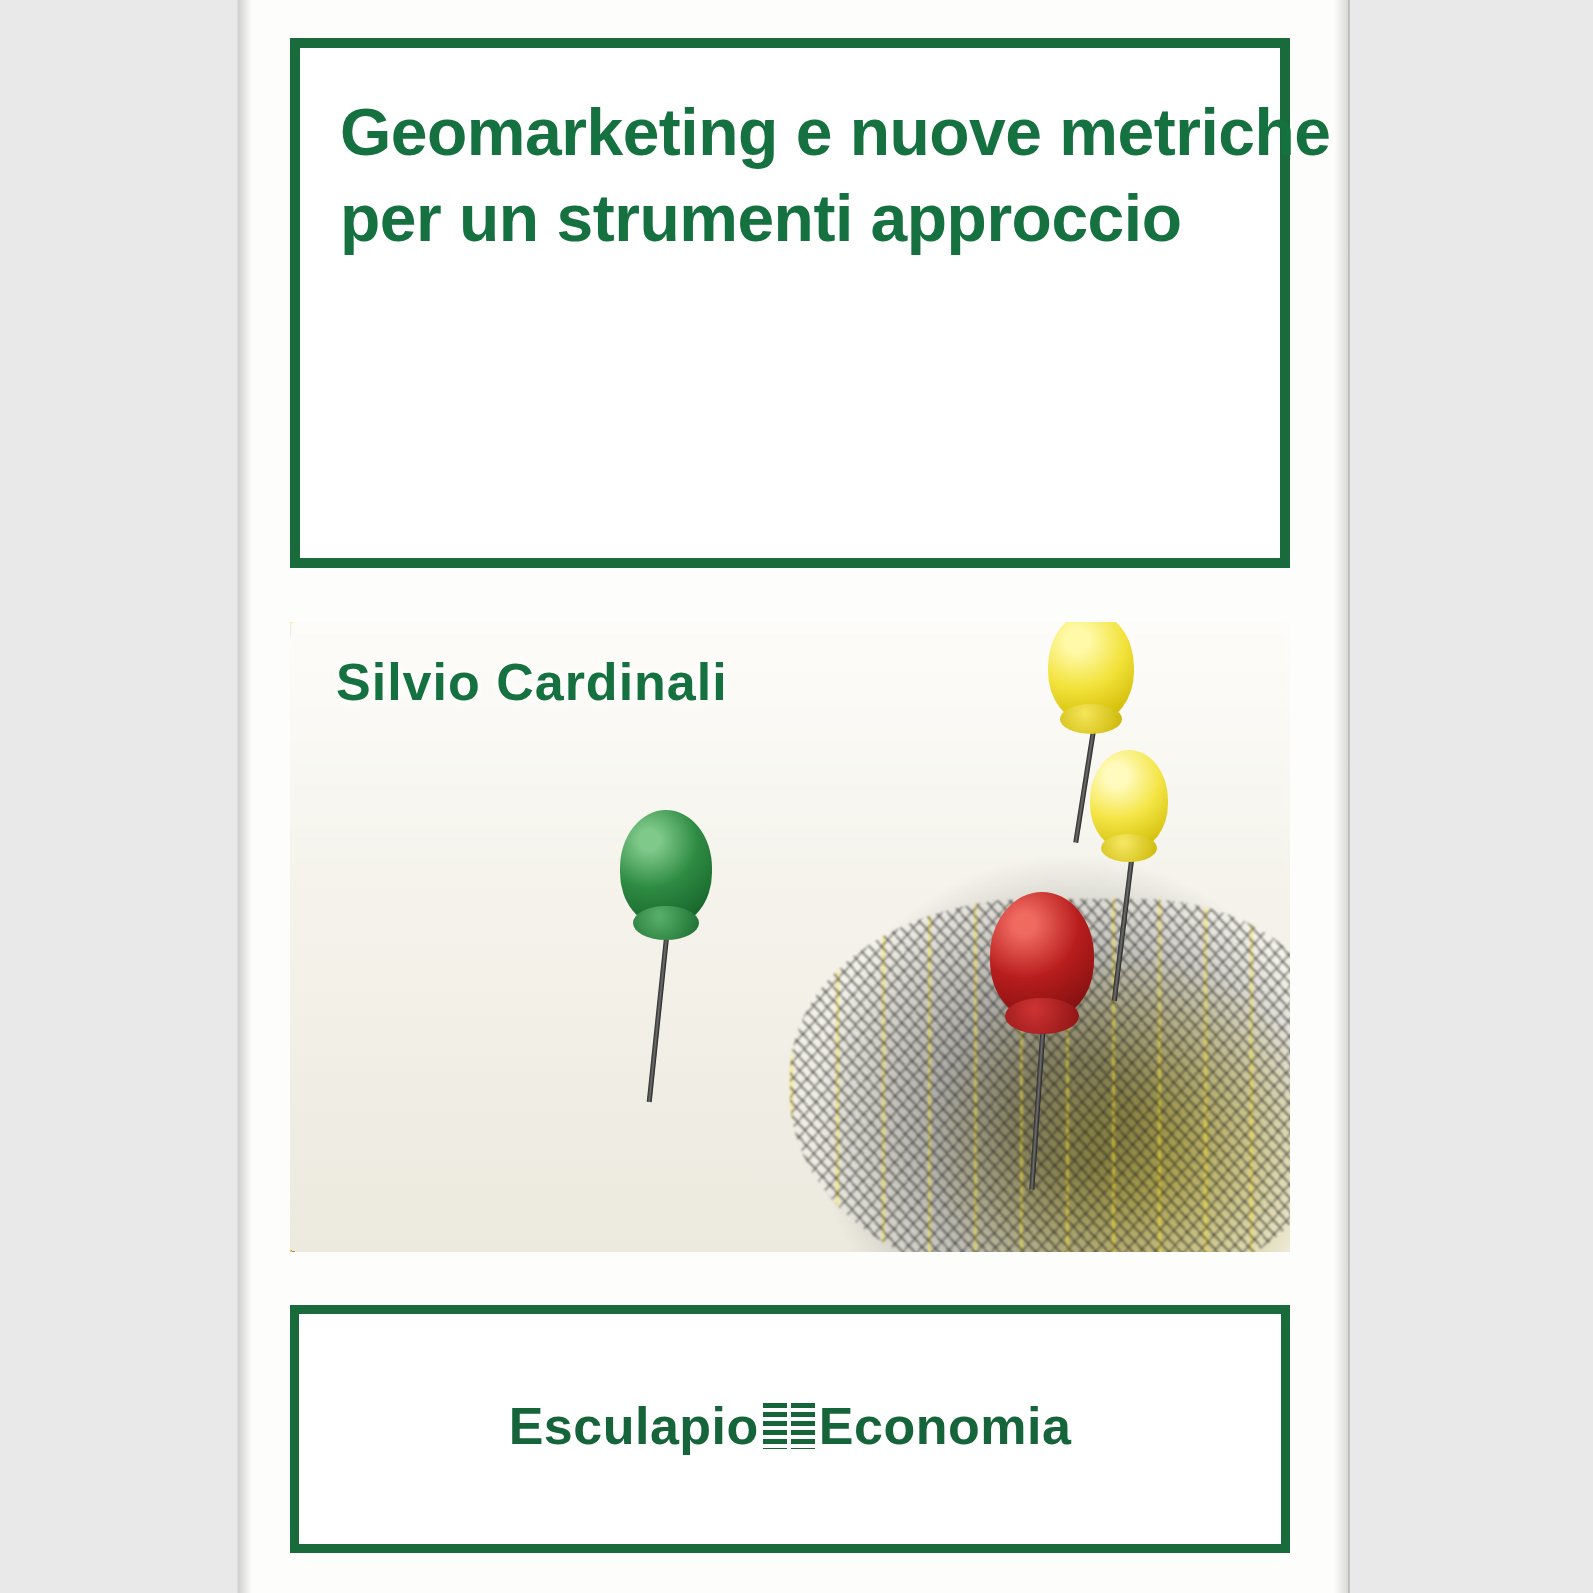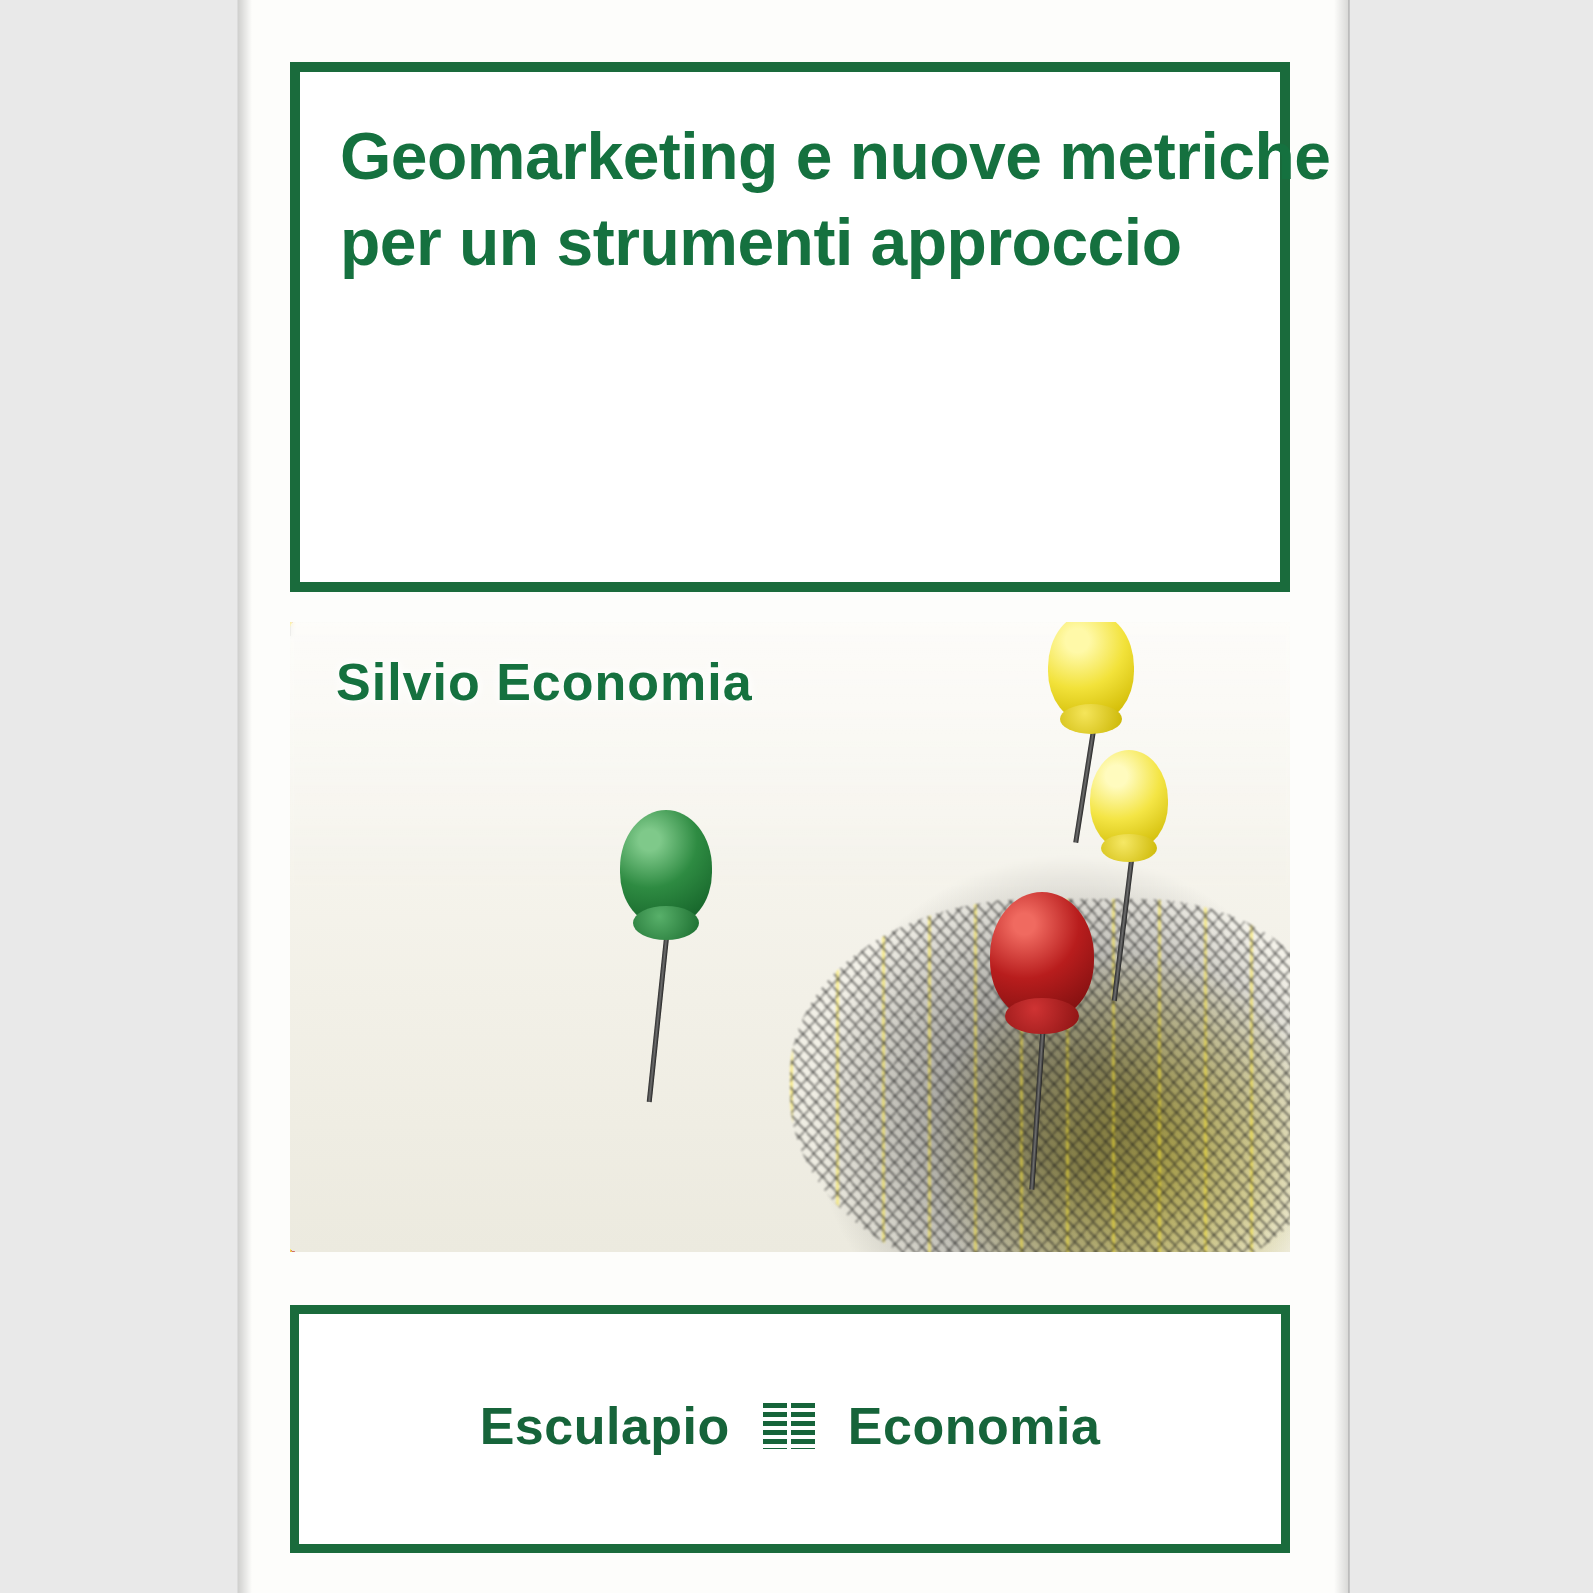--- a/index.html
+++ b/index.html
@@ -36,21 +36,20 @@
   
   .title-frame {
     position: absolute;
     left: 52px;
     top: 38px;
     width: 1000px;
     height: 530px;
     border: 10px solid #1a6b3c;
     box-sizing: border-box;
     background: #ffffff;
-    margin-top: 24px;
   }
   .title-block {
     position: absolute;
     left: 40px;
     top: 42px;
     width: 920px;
   }
   .title-line {
     color: #15713f;
     font-weight: bold;
@@ -218,21 +217,21 @@
     background: #ffffff;
   }
   .pub-row {
     position: absolute;
     left: 0;
     right: 0;
     top: 82px;
     display: flex;
     align-items: center;
     justify-content: center;
-    gap: 32px;
+    gap: 3px;
   }
   .pub-word {
     color: #16643a;
     font-weight: bold;
     font-size: 52px;
     letter-spacing: 0.5px;
   }
   .pub-logo {
     width: 54px;
     height: 52px;
@@ -295,21 +294,21 @@
         <div class="head"></div>
         <div class="collar"></div>
       </div>
 
       <div class="pin pin-red">
         <div class="needle"></div>
         <div class="head"></div>
         <div class="collar"></div>
       </div>
 
-      <div class="author">Silvio  Economia</div>
+      <div class="author">Silvio  Cardinali</div>
     </div>
 
     <div class="pub-frame">
       <div class="pub-row">
         <span class="pub-word">Esculapio</span>
         <span class="pub-logo">
           <span class="bars"></span>
             <span class="bars"></span>
         </span>
         <span class="pub-word">Economia</span>

